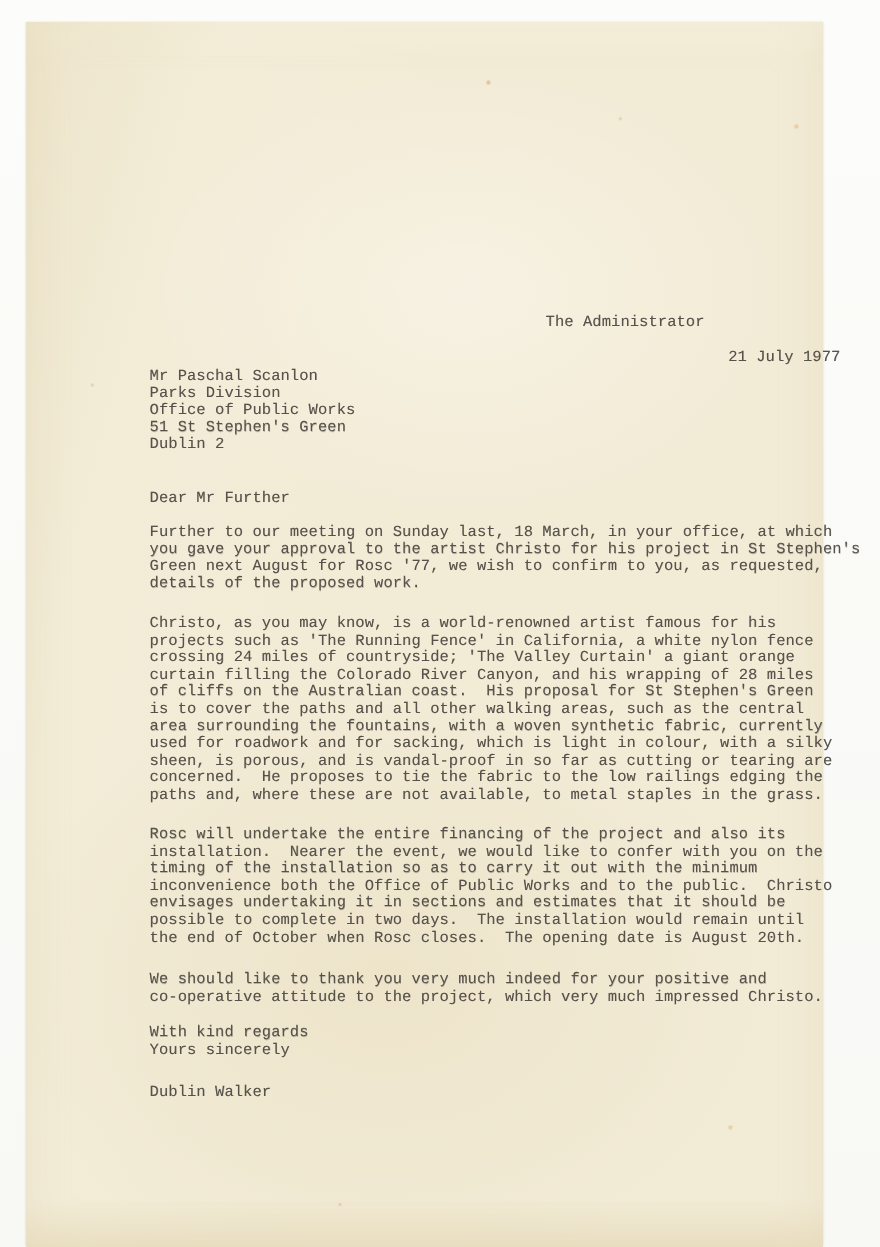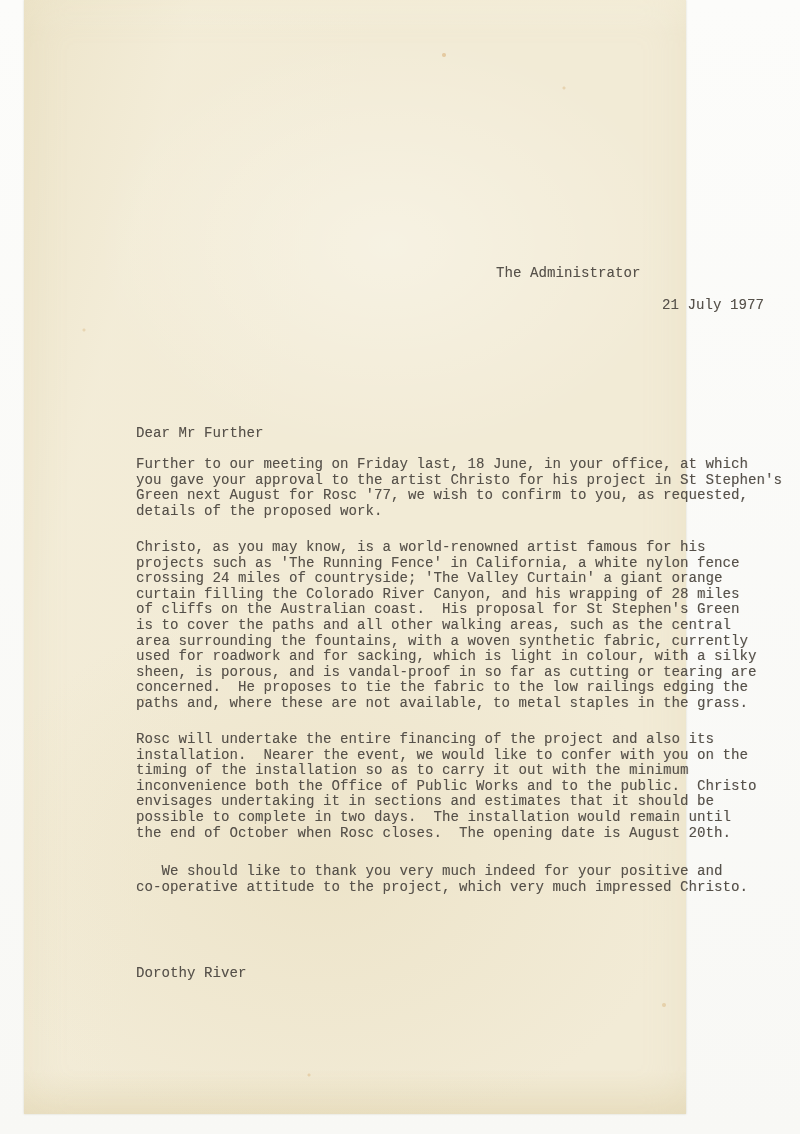--- a/index.html
+++ b/index.html
@@ -12,22 +12,22 @@
   }
   .scan-bg {
     position: relative;
     width: 800px;
     height: 1134px;
     background: linear-gradient(180deg, #fcfcfa 0%, #f8f8f5 100%);
   }
   .paper {
     position: absolute;
     left: 24px;
-    top: 0;
-    width: 662px;
+    top: 20px;
+    width: 724px;
     height: 1114px;
     background-color: #f2ebd6;
     background-image:
       radial-gradient(circle 3px at 420px 55px, rgba(205,140,60,0.35) 0 1.5px, transparent 2.5px),
       radial-gradient(circle 3px at 700px 95px, rgba(210,150,70,0.30) 0 1.5px, transparent 2.5px),
       radial-gradient(circle 2px at 540px 88px, rgba(200,140,60,0.25) 0 1px, transparent 2px),
       radial-gradient(circle 3px at 735px 445px, rgba(205,145,60,0.30) 0 1.5px, transparent 2.5px),
       radial-gradient(circle 2px at 120px 700px, rgba(200,140,60,0.25) 0 1px, transparent 2px),
       radial-gradient(circle 3px at 640px 1005px, rgba(205,145,65,0.28) 0 1.5px, transparent 2.5px),
       radial-gradient(circle 2px at 285px 1075px, rgba(200,140,60,0.25) 0 1px, transparent 2px),
@@ -51,38 +51,43 @@
     white-space: pre;
     text-shadow: 0.3px 0.3px 0.5px rgba(86,81,74,0.35);
   }
   .sender-title  { left: 472px; top: 266px; }
   .date-line     { left: 638px; top: 298px; }
   .recipient     { left: 112px; top: 315px; }
   .salutation    { left: 112px; top: 426px; }
   .para-1        { left: 112px; top: 457px; }
   .para-2        { left: 112px; top: 540px; }
   .para-3        { left: 112px; top: 732px; font-family: Liberation Mono, monospace; }
-  .para-4        { left: 112px; top: 864px; text-align: center; }
+  .para-4        { left: 112px; top: 864px; }
   .closing       { left: 112px; top: 912px; }
   .signature     { left: 112px; top: 966px; }
 </style>
 </head>
 <body>
 
 <div class="scan-bg">
   <div class="paper">
 
     <div class="typed sender-title">The Administrator</div>
 
     <div class="typed date-line">21 July 1977</div>
 
+    <div class="typed recipient">Mr Paschal Scanlon
+Parks Division
+Office of Public Works
+51 St Stephen's Green
+Dublin 2</div>
 
     <div class="typed salutation">Dear Mr Further</div>
 
-    <div class="typed para-1">Further to our meeting on Friday last, 18 June, in your office, at which
+    <div class="typed para-1">Further to our meeting on Sunday last, 18 March, in your office, at which
 you gave your approval to the artist Christo for his project in St Stephen's
 Green next August for Rosc '77, we wish to confirm to you, as requested,
 details of the proposed work.</div>
 
     <div class="typed para-2">Christo, as you may know, is a world-renowned artist famous for his
 projects such as 'The Running Fence' in California, a white nylon fence
 crossing 24 miles of countryside; 'The Valley Curtain' a giant orange
 curtain filling the Colorado River Canyon, and his wrapping of 28 miles
 of cliffs on the Australian coast.  His proposal for St Stephen's Green
 is to cover the paths and all other walking areas, such as the central
@@ -96,17 +101,19 @@
 installation.  Nearer the event, we would like to confer with you on the
 timing of the installation so as to carry it out with the minimum
 inconvenience both the Office of Public Works and to the public.  Christo
 envisages undertaking it in sections and estimates that it should be
 possible to complete in two days.  The installation would remain until
 the end of October when Rosc closes.  The opening date is August 20th.</div>
 
     <div class="typed para-4">We should like to thank you very much indeed for your positive and
 co-operative attitude to the project, which very much impressed Christo.</div>
 
+    <div class="typed closing">With kind regards
+Yours sincerely</div>
 
-    <div class="typed signature">Dorothy River</div>
+    <div class="typed signature">Dublin Walker</div>
 
   </div>
 </div>
 
 </body></html>

